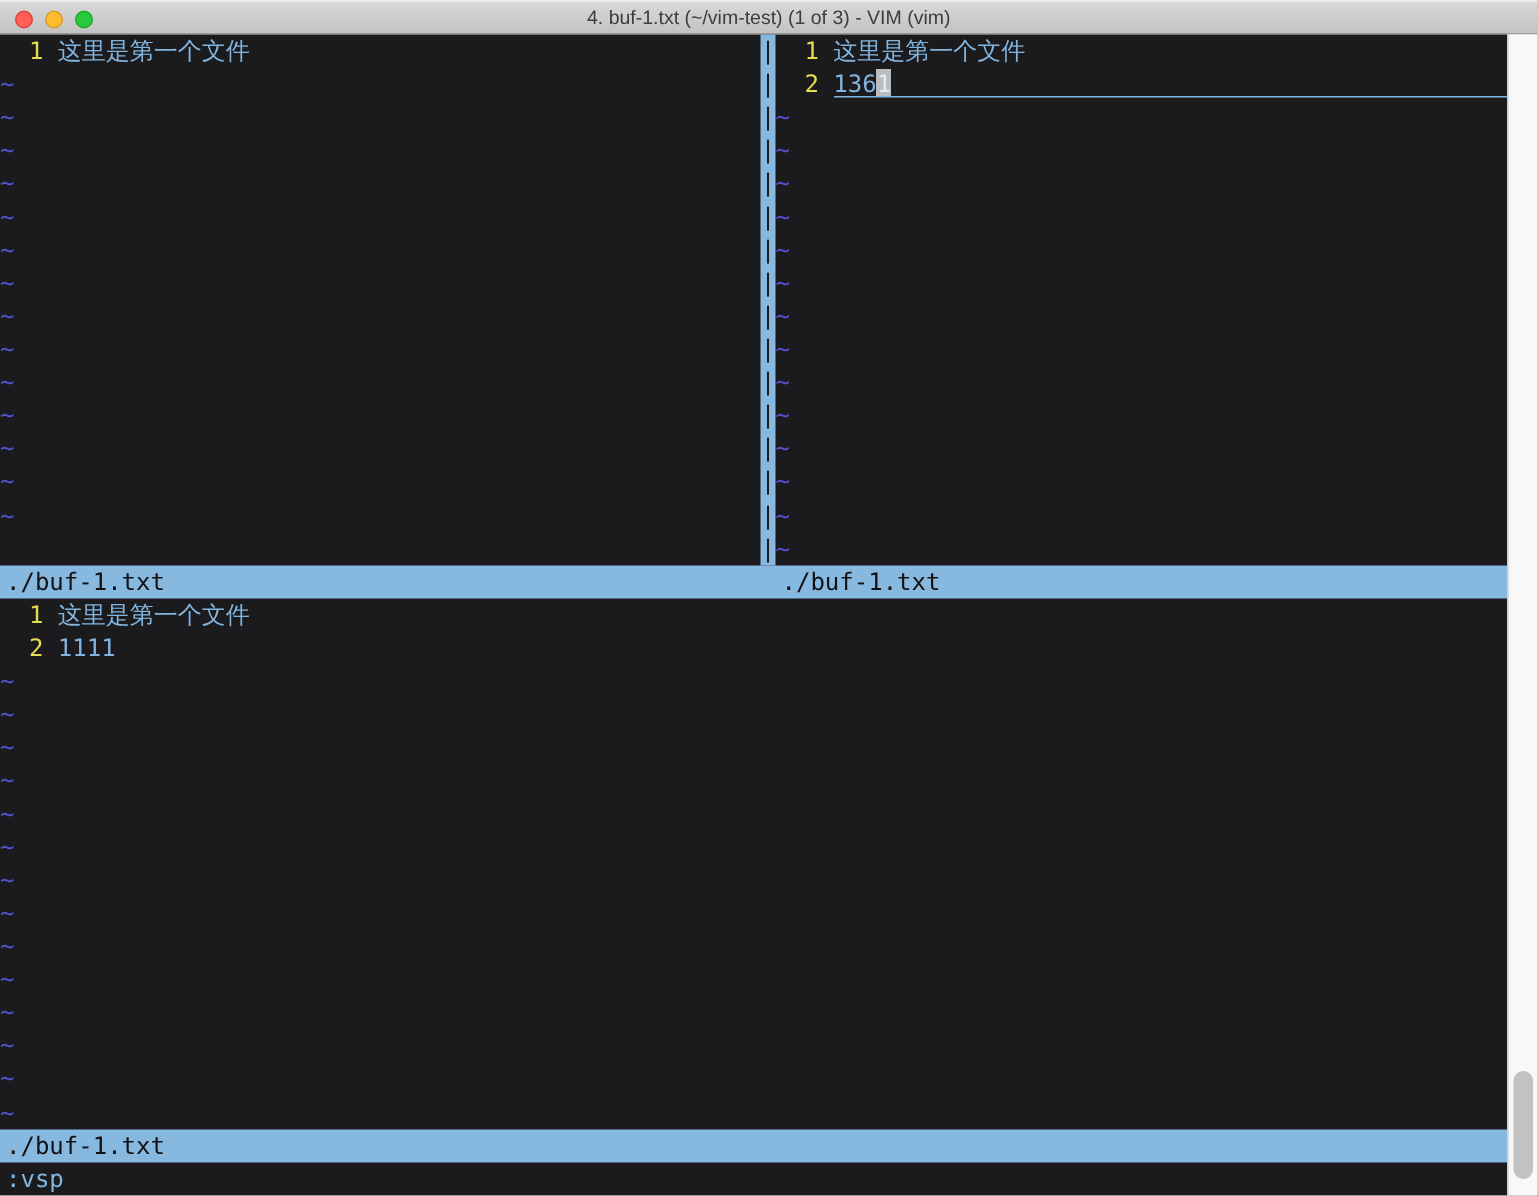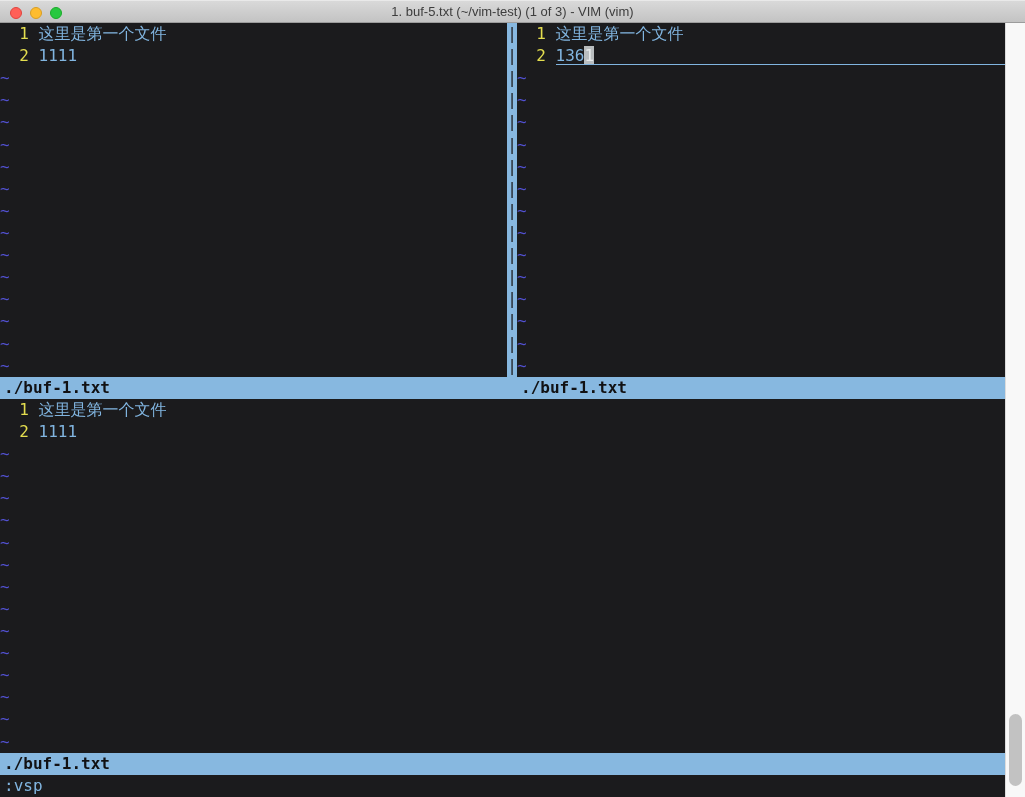--- a/index.html
+++ b/index.html
@@ -53,21 +53,21 @@
 
   .row.flex{display:flex;}
   .cl-rest{
     flex:1; height:20px; line-height:var(--rh);
     border-bottom:1.5px solid var(--fg-blue); white-space:pre; overflow:hidden;
   }
   .cursor{background:var(--cursor-bg); color:var(--cursor-fg);}
 
   .statusrow{
     position:relative; height:var(--rh); line-height:var(--rh);
-    background:var(--status-bg); color:var(--status-fg); white-space:pre;font-weight:bold;
+    background:var(--status-bg); color:var(--status-fg); white-space:pre;
   }
   .stext{position:absolute; top:0; left:4px;}
   .stext.right-pane{left:521px;}
 
   .win-bottom{height:calc(16 * var(--rh));}
 
   .cmdline{height:var(--rh); line-height:var(--rh); padding-left:4px;
     color:var(--fg-blue); white-space:pre;}
 
   
@@ -84,30 +84,29 @@
 <body>
 
 <div class="window">
 
   <div class="titlebar">
     <div class="traffic-lights">
       <span class="tl red"></span>
       <span class="tl yellow"></span>
       <span class="tl green"></span>
     </div>
-    <div class="title">1. buf-5.txt (~/vim-test) (1 of 3) - VIM (vim)</div>
+    <div class="title">4. buf-1.txt (~/vim-test) (1 of 3) - VIM (vim)</div>
   </div>
 
   <div class="vim-area">
 
     <div class="top-split">
 
       <div class="win win-left">
         <div class="row"><span class="lnum">  1 </span><span class="btxt">这里是第一个文件</span></div>
-        <div class="row"><span class="lnum">  2 </span><span class="btxt">1111</span></div>
       <div class="row"><span class="fillrow">~</span></div>
           <div class="row"><span class="fillrow">~</span></div>
           <div class="row"><span class="fillrow">~</span></div>
           <div class="row"><span class="fillrow">~</span></div>
           <div class="row"><span class="fillrow">~</span></div>
           <div class="row"><span class="fillrow">~</span></div>
           <div class="row"><span class="fillrow">~</span></div>
           <div class="row"><span class="fillrow">~</span></div>
           <div class="row"><span class="fillrow">~</span></div>
           <div class="row"><span class="fillrow">~</span></div>

